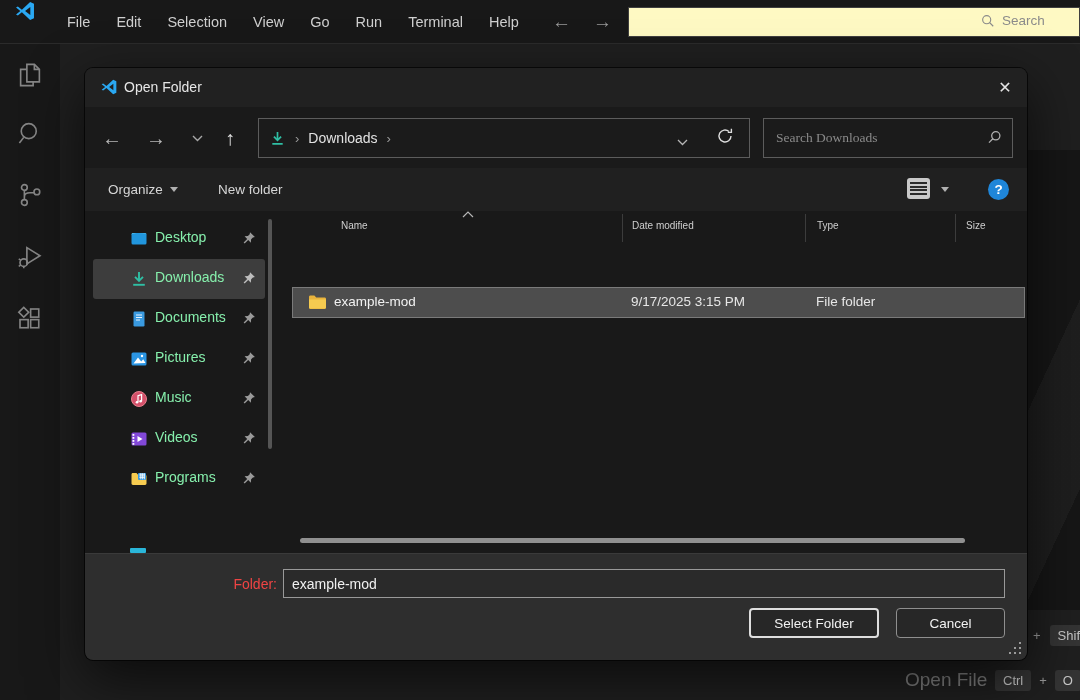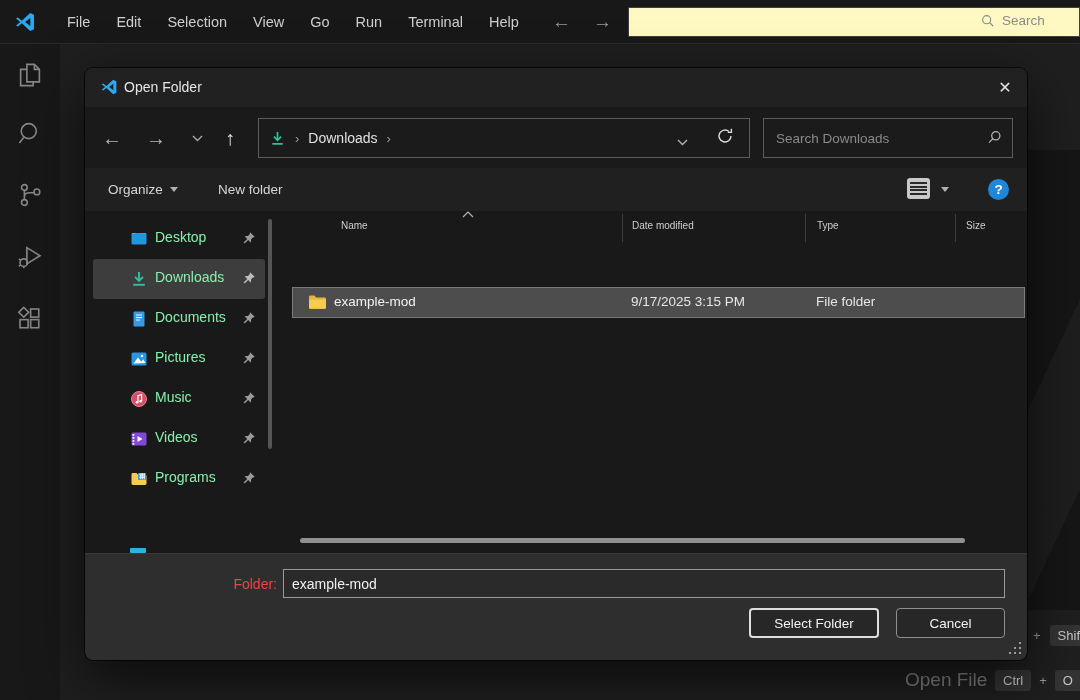--- a/index.html
+++ b/index.html
@@ -8,21 +8,21 @@
     position:relative; width:1080px; height:700px; overflow:hidden;
     background:#1f1f1f;
     font-family:"Liberation Sans", sans-serif;
     color:#cccccc; -webkit-font-smoothing:antialiased;
   }
 
   
   .topbar {
     position:absolute; left:0; top:0; width:1080px; height:44px;
     background:#181818; border-bottom:1px solid #2b2b2b;
-    display:flex; align-items:center; z-index:2;
+    display:flex; align-items:flex-start; z-index:2;
   }
   .vsc-logo { width:22px; height:22px; margin-left:14px; flex:0 0 auto; }
   .menubar { display:flex; margin-left:18px; }
   .menu-item { padding:0 13px; font-size:14.5px; color:#cfcfcf; line-height:44px; cursor:default; }
   .nav-arrows { position:absolute; left:552px; top:0; height:44px; display:flex; align-items:center; gap:22px; color:#9a9a9a; font-size:19px; }
   .cmd-center {
     position:absolute; left:628px; top:7px; width:452px; height:30px;
     background:#fef9c3; border:1px solid #3f3f3f; border-radius:0;
   }
   .cmd-center-label { position:absolute; left:352px; top:5px; display:flex; align-items:center; gap:7px; color:#8b8b8b; font-size:13.5px; }
@@ -62,21 +62,21 @@
   .nav-btn { position:absolute; top:18px; width:26px; height:26px; display:flex; align-items:center; justify-content:center; }
   .arrow-glyph { font-size:20px; color:#b9b9b9; line-height:1; }
   .addr-box { position:absolute; left:173px; top:11px; width:492px; height:40px; border:1px solid #5c5c5c; background:#1b1b1b; }
   .addr-inner { position:absolute; left:10px; top:0; height:38px; display:flex; align-items:center; gap:9px; font-size:14px; color:#e2e2e2; }
   .crumb-chevron { color:#9a9a9a; font-size:13px; }
   .addr-dropdown { position:absolute; left:418px; top:13px; }
   .addr-refresh { position:absolute; left:456px; top:7px; width:26px; height:26px; }
   .dlg-search { position:absolute; left:678px; top:11px; width:250px; height:40px; border:1px solid #5c5c5c; background:#1b1b1b; }
   .dlg-search input {
     position:absolute; left:0; top:0; width:100%; height:38px; background:transparent; border:none; outline:none;
-    color:#14b8a6; font-size:13.5px; padding:0 34px 0 12px; font-family:Liberation Sans, sans-serif;
+    color:#14b8a6; font-size:13.5px; padding:0 34px 0 12px; font-family:Liberation Serif, serif;
   }
   .dlg-search input::placeholder { color:#8a8a8a; }
   .search-mag { position:absolute; right:10px; top:11px; }
 
   .dlg-toolbar { position:absolute; left:0; top:100px; width:100%; height:43px; background:#202020; }
   .tb-item { position:absolute; top:0; height:43px; display:flex; align-items:center; gap:7px; font-size:13.5px; color:#d6d6d6; }
   .caret-down { width:0; height:0; border-left:4px solid transparent; border-right:4px solid transparent; border-top:5px solid #b0b0b0; }
   .view-icon { position:absolute; left:822px; top:10px; width:23px; height:21px; background:#c9c9c9; border-radius:3px; padding:4px 3px; display:flex; flex-direction:column; justify-content:space-between; }
   .view-icon i { display:block; height:2px; background:#2a2a2a; }
   .view-caret { position:absolute; left:856px; top:19px; }

